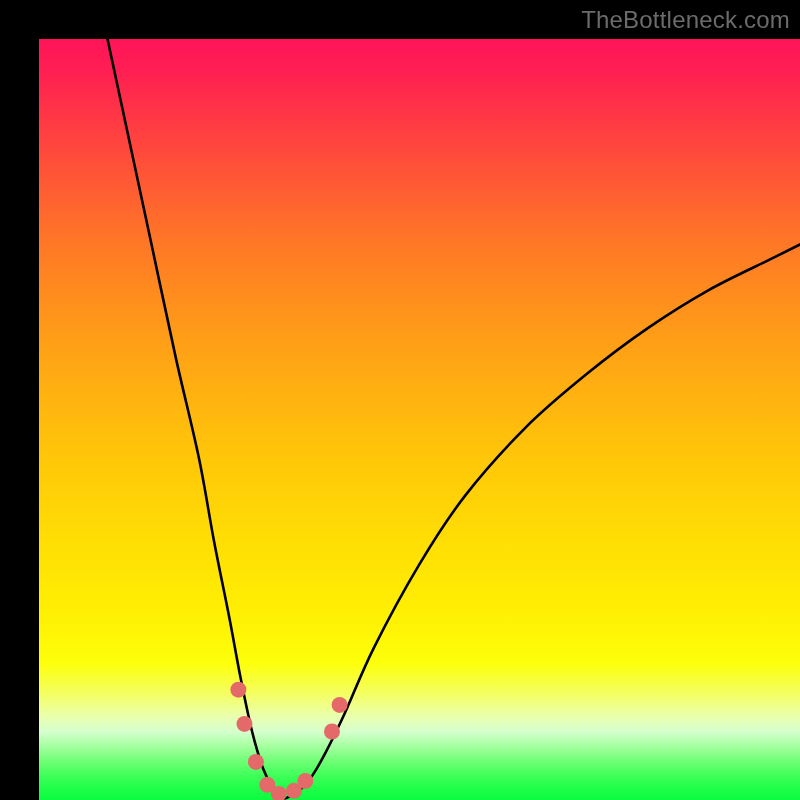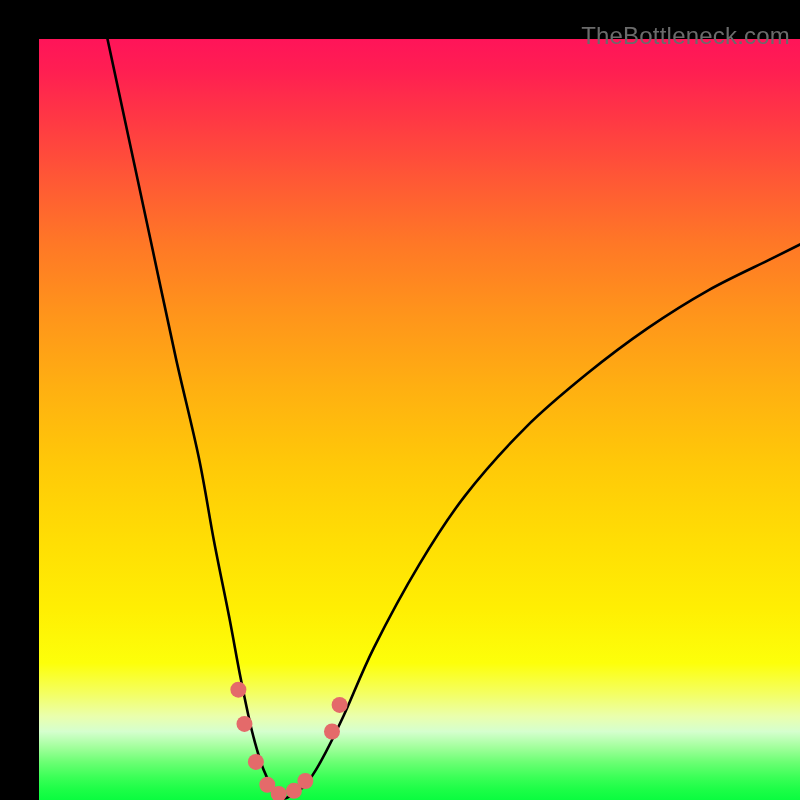--- a/index.html
+++ b/index.html
@@ -47,21 +47,20 @@
   }
   .watermark {
     position: absolute;
     top: 6px;
     right: 10px;
     color: #6b6b6b;
     font-size: 24px;
     font-weight: 400;
     letter-spacing: 0.2px;
     font-family: Arial, Helvetica, sans-serif;
-    margin-top: 16px;
   }
   svg.curve {
     position: absolute;
     left: 0;
     top: 0;
     width: 761px;
     height: 761px;
   }
 </style>
 </head>

